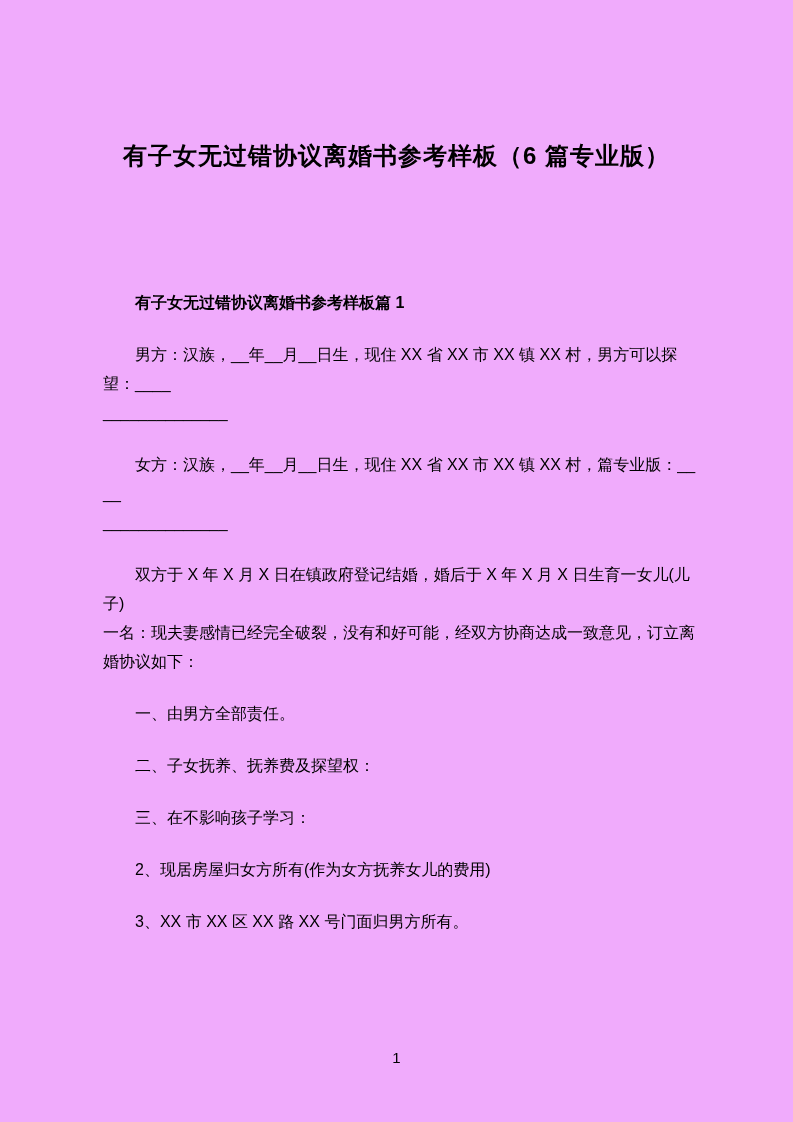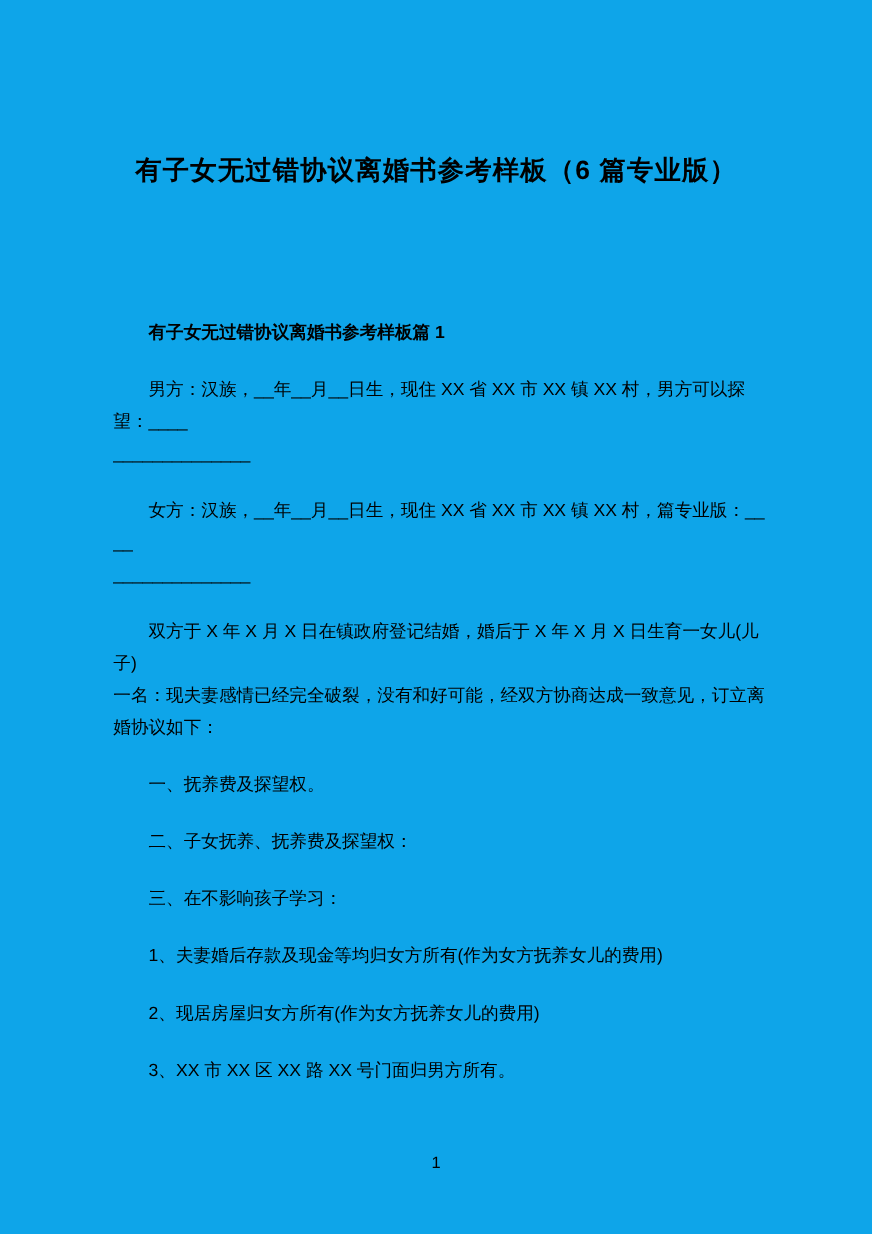--- a/index.html
+++ b/index.html
@@ -4,21 +4,21 @@
 <style>
   html, body {
     margin: 0;
     padding: 0;
     background: #ffffff;
   }
   .page {
     position: relative;
     width: 793px;
     height: 1122px;
-    background: #0ea5e9;
+    background: #f0abfc;
     overflow: hidden;
     font-family: "Liberation Sans", sans-serif;
     color: #000000;
   }
   .doc-title {
     margin: 0;
     padding-top: 139px;
     width: 100%;
     text-align: center;
     font-size: 24px;
@@ -70,28 +70,27 @@
     <p class="para">男方：汉族，__年__月__日生，现住 XX 省 XX 市 XX 镇 XX 村，男方可以探望：____
 ______________</p>
 
     <p class="para">女方：汉族，__年__月__日生，现住 XX 省 XX 市 XX 镇 XX 村，篇专业版：____
 ______________</p>
 
     <p class="para">双方于 X 年 X 月 X 日在镇政府登记结婚，婚后于 X 年 X 月 X 日生育一女儿(儿子)
 一名：现夫妻感情已经完全破裂，没有和好可能，经双方协商达成一致意见，订立离
 婚协议如下：</p>
 
-    <p class="para">一、抚养费及探望权。</p>
+    <p class="para">一、由男方全部责任。</p>
 
     <p class="para">二、子女抚养、抚养费及探望权：</p>
 
 
     <p class="para">三、在不影响孩子学习：</p>
 
-    <p class="para">1、夫妻婚后存款及现金等均归女方所有(作为女方抚养女儿的费用)</p>
 
     <p class="para">2、现居房屋归女方所有(作为女方抚养女儿的费用)</p>
 
     <p class="para">3、XX 市 XX 区 XX 路 XX 号门面归男方所有。</p>
 
   </div>
 
   <div class="page-number">1</div>
 
 </div>

